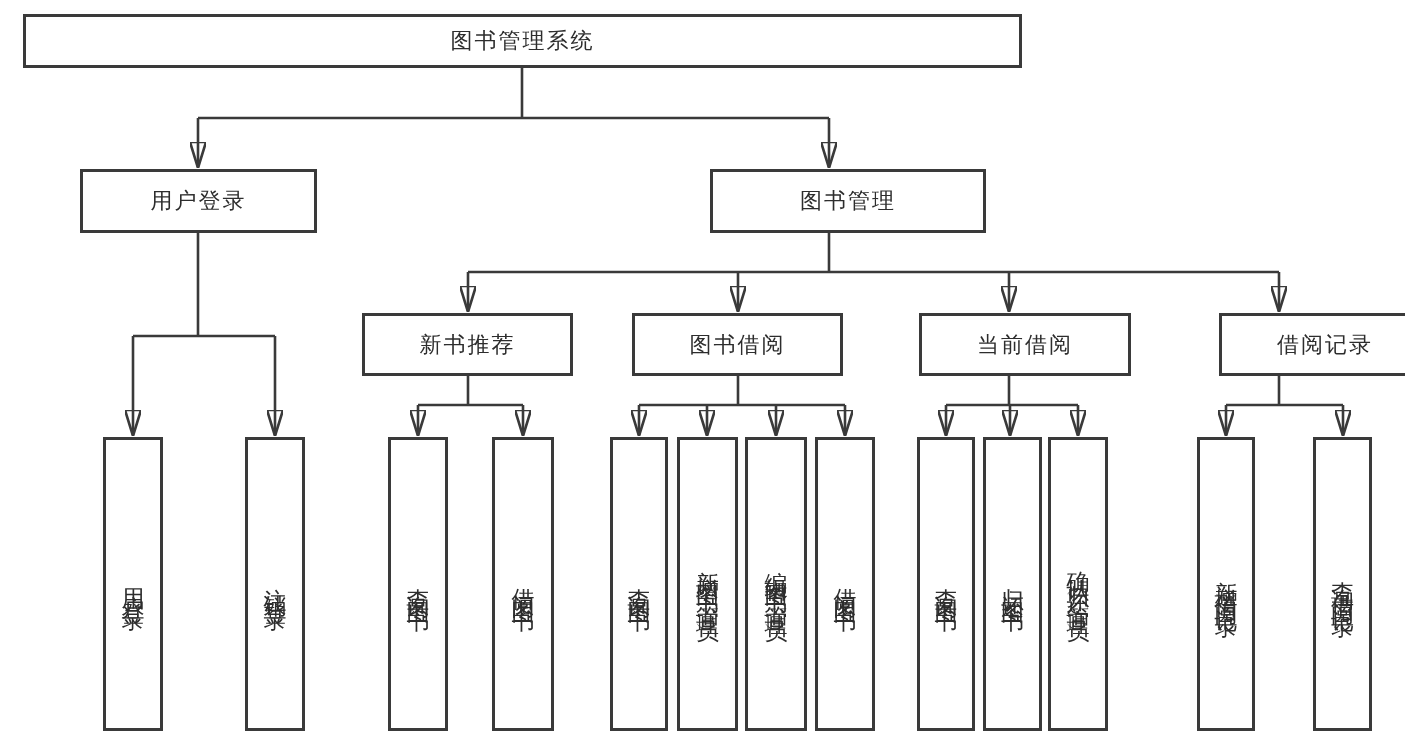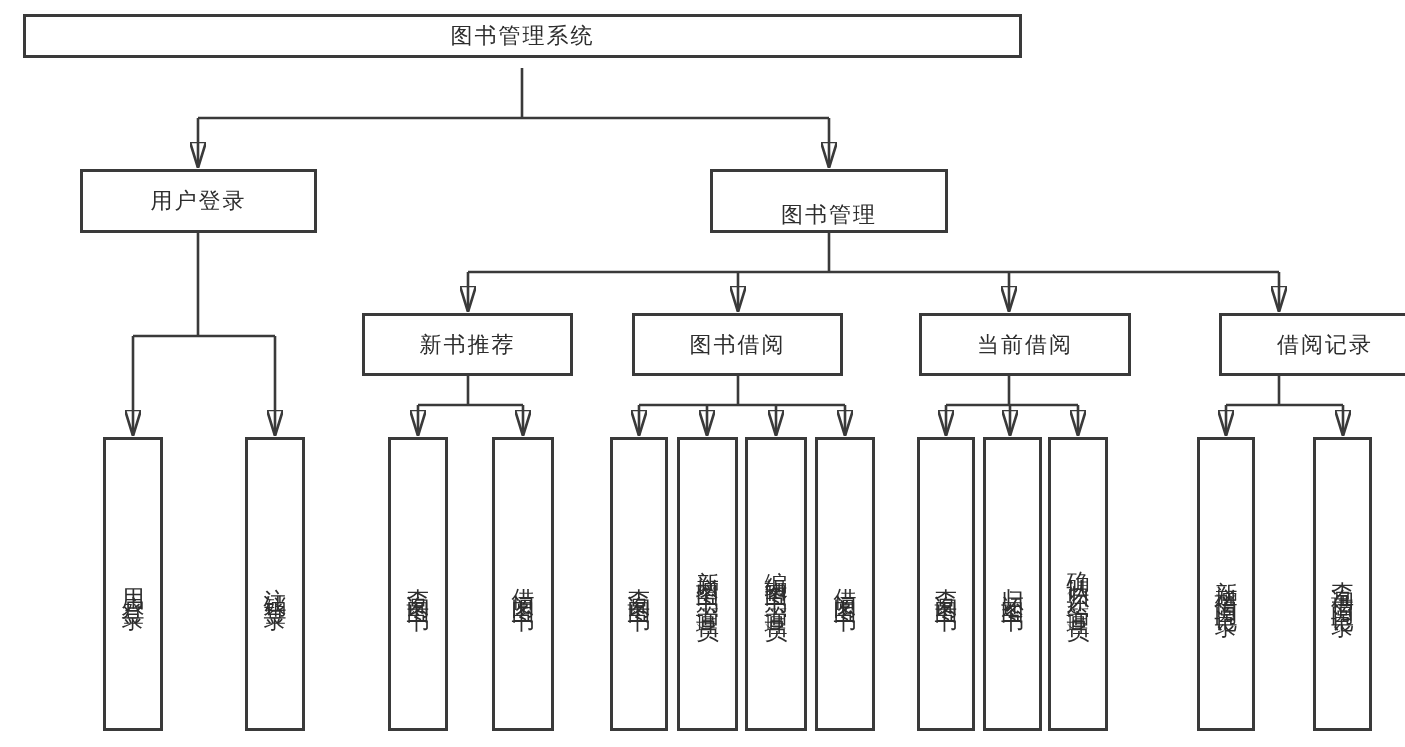--- a/index.html
+++ b/index.html
@@ -106,28 +106,28 @@
       <line x1="1078" y1="405" x2="1078" y2="435" marker-end="url(#arw)"></line>
     </g>
 
     <g>
       <path d="M1279,376 V405 M1226,405 H1343"></path>
       <line x1="1226" y1="405" x2="1226" y2="435" marker-end="url(#arw)"></line>
       <line x1="1343" y1="405" x2="1343" y2="435" marker-end="url(#arw)"></line>
     </g>
   </svg>
 
-  <div class="node" style="left:23px;top:14px;width:999px;height:44px;">
+  <div class="node" style="left:23px;top:14px;width:999px;height:54px;">
     <span>图书管理系统</span>
   </div>
 
   <div class="node" style="left:80px;top:169px;width:237px;height:64px;">
     <span>用户登录</span>
   </div>
-  <div class="node" style="left:710px;top:169px;width:238px;height:64px;align-items:flex-end;">
+  <div class="node" style="left:710px;top:169px;width:276px;height:64px;">
     <span>图书管理</span>
   </div>
 
   <div class="node" style="left:632px;top:313px;width:211px;height:63px;">
     <span>图书借阅</span>
   </div>
   <div class="node" style="left:362px;top:313px;width:211px;height:63px;">
     <span>新书推荐</span>
   </div>
   <div class="node" style="left:903px;top:313px;width:212px;height:63px;margin-left:16px;">

